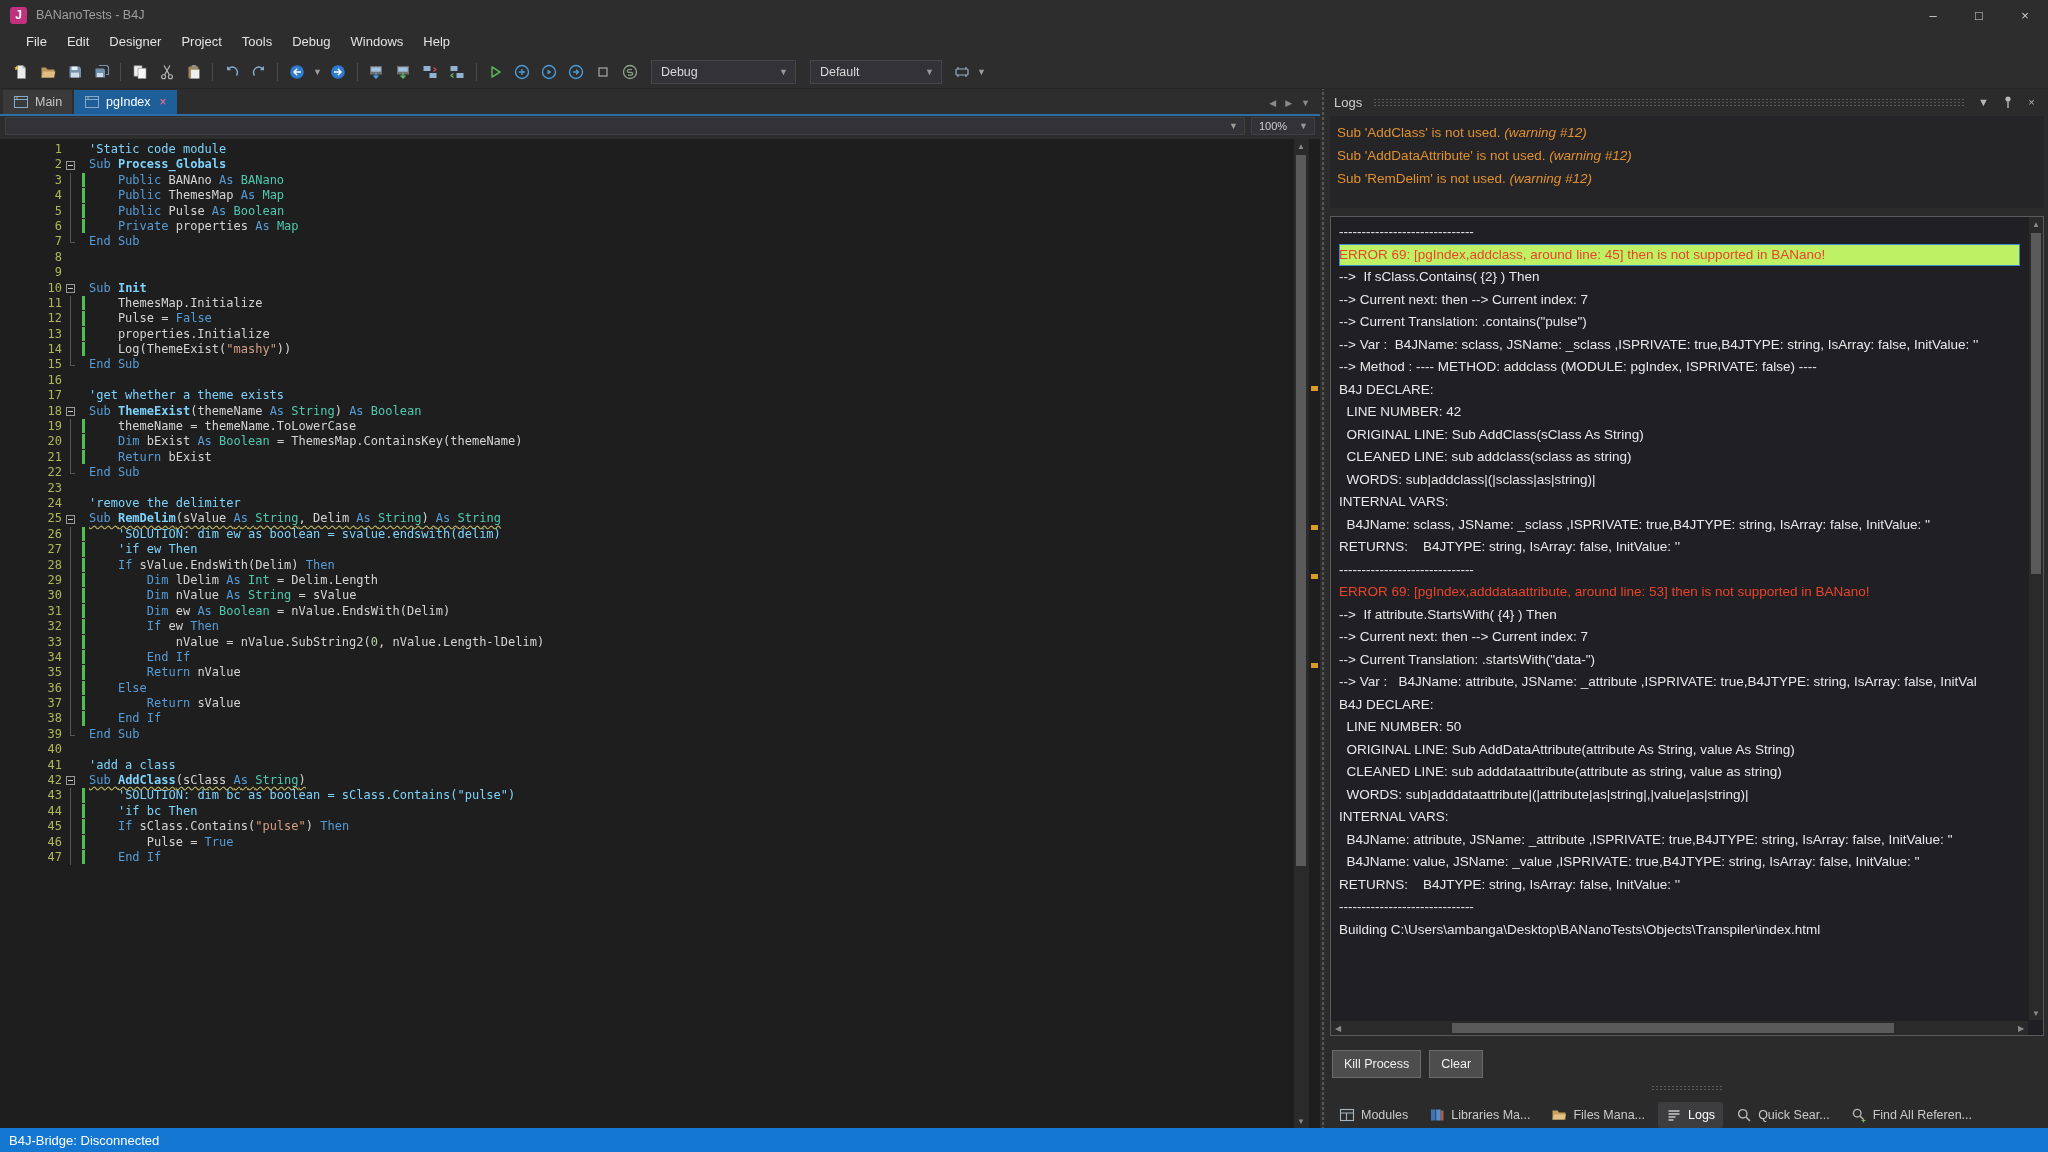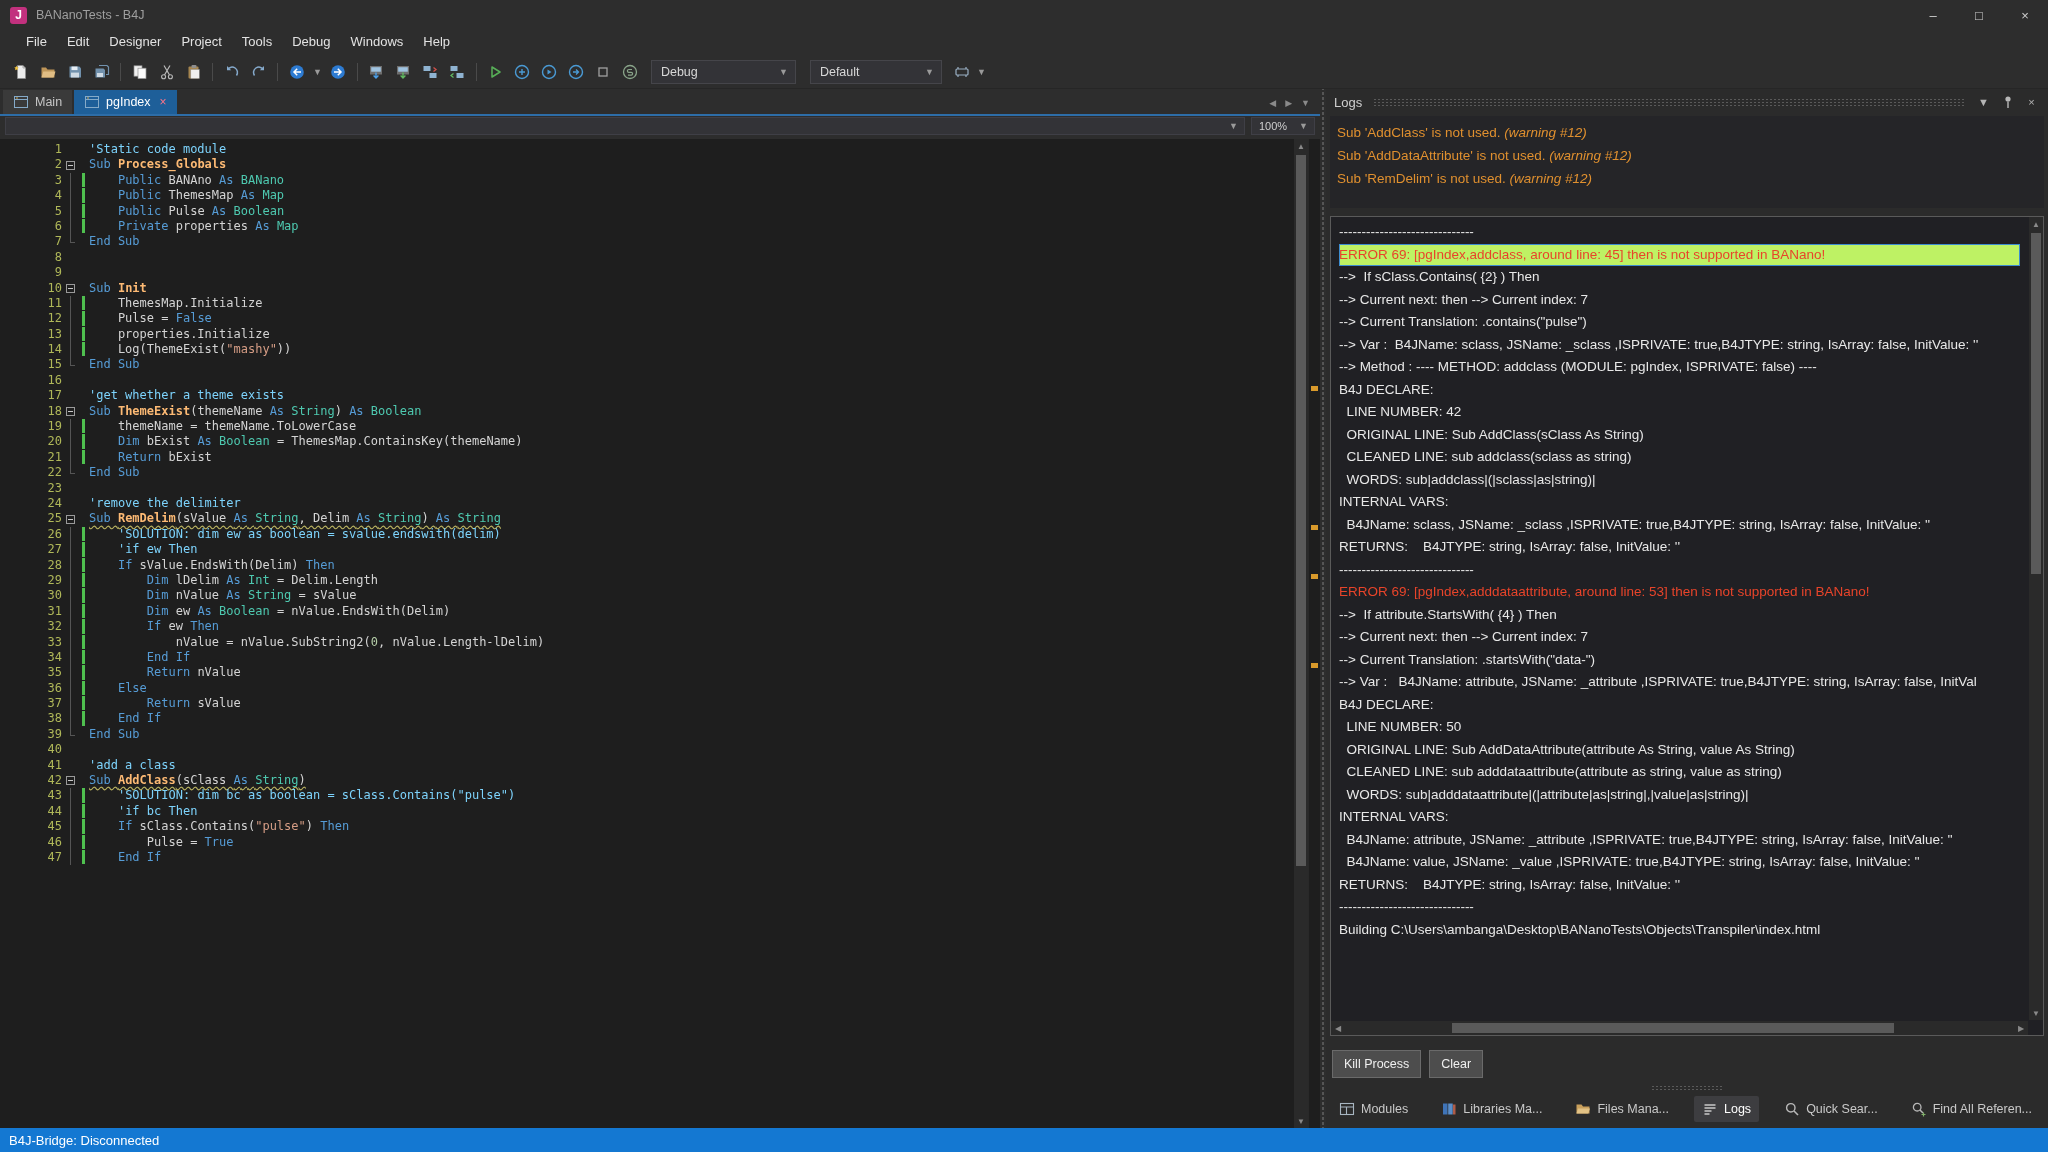--- a/index.html
+++ b/index.html
@@ -46,21 +46,21 @@
   .lnum{flex:0 0 62px;text-align:right;color:#b0b859;user-select:none}
   .fold{flex:0 0 17px;display:flex;align-items:center;justify-content:center;position:relative}
   .fold-box{width:9px;height:9px;border:1px solid #9a9a9a;background:#1e1e1e center/5px 1px no-repeat
             linear-gradient(#c8c8c8,#c8c8c8);z-index:1}
   .guide-v{position:absolute;left:8px;top:0;bottom:0;border-left:1px solid #555}
   .guide-e{position:absolute;left:8px;top:0;height:58%;width:5px;border-left:1px solid #555;border-bottom:1px solid #555}
   .chgcol{flex:0 0 10px;position:relative}
   .chgbar{position:absolute;left:3px;top:0;bottom:1px;width:3px;background:#4fc04f}
   .ctext{white-space:pre}
   .kw{color:#569cd6}.ty{color:#4ec9b0}.st{color:#d69d85}.cm{color:#7dd3fc}
-  .nu{color:#b5cea8}.pl{color:#d4d4d4}.fn{color:#fdba74;font-weight:bold}
+  .nu{color:#b5cea8}.pl{color:#d4d4d4}.fn{color:#7dd3fc;font-weight:bold}
   .uline .ctext span{text-decoration:underline wavy #b9b25f;text-underline-offset:2px;text-decoration-skip-ink:none}
   
   .vscroll{flex:0 0 14px;background:#2a2a2a;display:flex;flex-direction:column}
   .sarrow{height:14px;display:flex;align-items:center;justify-content:center;color:#8a8a8a;font-size:8px}
   .vtrack{flex:1;position:relative}
   .vthumb{position:absolute;left:2px;right:2px;background:#5a5a5a}
   .mstrip{flex:0 0 12px;background:#1e1e1e;border-left:1px solid #292929;position:relative}
   .wmark{position:absolute;left:2px;width:7px;height:5px;background:#d99a2b}
   .vsplit{flex:0 0 6px;background:#2d2d2d;background-image:radial-gradient(#555 1px,transparent 1.2px);
           background-size:4px 5px;background-position:center;background-repeat:repeat-y}
@@ -80,21 +80,21 @@
   .log-line.es{color:#e8442a;background:#bef264;outline:1px solid #3c8cd0;outline-offset:-1px}
   .log-vscroll{position:absolute;top:0;right:0;bottom:15px;width:14px;background:#2a2a2a;display:flex;flex-direction:column}
   .log-hscroll{position:absolute;left:0;right:15px;bottom:0;height:14px;background:#2a2a2a;display:flex}
   .harrow{width:14px;display:flex;align-items:center;justify-content:center;color:#8a8a8a;font-size:8px}
   .htrack{flex:1;position:relative}
   .hthumb{position:absolute;top:2px;bottom:2px;background:#5a5a5a}
   .log-buttons{flex:0 0 28px;display:flex;gap:8px;margin:14px 6px 2px}
   .btn{background:#4d4d4d;border:1px solid #6a6a6a;color:#f0f0f0;font-size:12.5px;padding:4px 11px}
   .hgrip{flex:0 0 10px;display:flex;align-items:center;justify-content:center;margin:3px 0}
   .hgrip span{width:72px;height:7px;background-image:radial-gradient(#5a5a5a 0.9px,transparent 1.1px);background-size:4px 3px}
-  .panel-tabs{flex:0 0 32px;display:flex;align-items:flex-start;padding:0 5px;gap:17px}
+  .panel-tabs{flex:0 0 32px;display:flex;align-items:flex-end;padding:0 5px;gap:5px}
   .ptab{display:flex;align-items:center;gap:6px;padding:5px 8px;font-size:12.5px;color:#c9c9c9;white-space:nowrap;border-radius:2px}
   .ptab.active{background:#3d3d40;color:#fff}
   
   .statusbar{flex:0 0 24px;background:#1478d2;display:flex;align-items:center;padding-left:9px;font-size:13px;color:#fff}
   .icon{display:flex;align-items:center;justify-content:center}
 </style>
 </head>
 <body>
 
 <div class="app">

